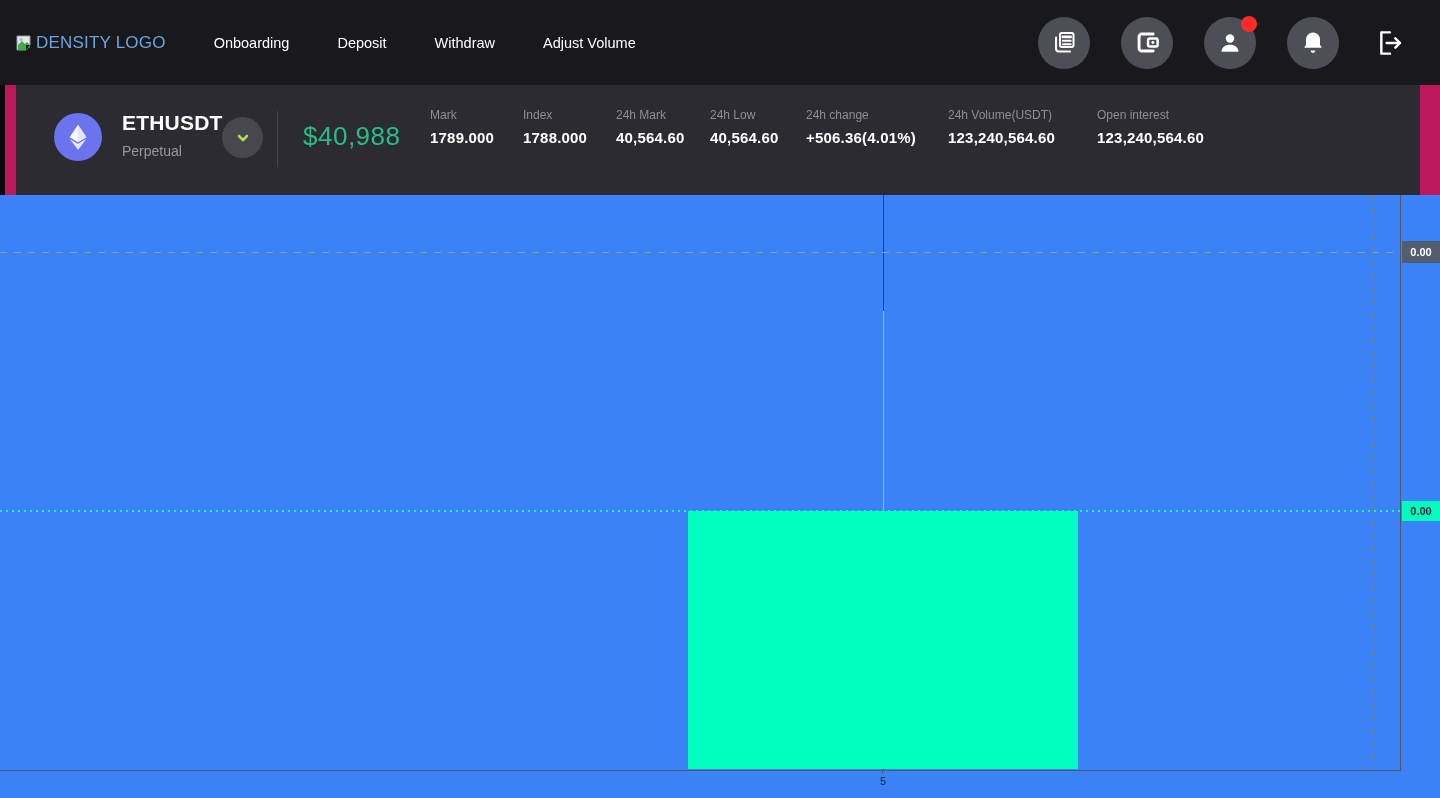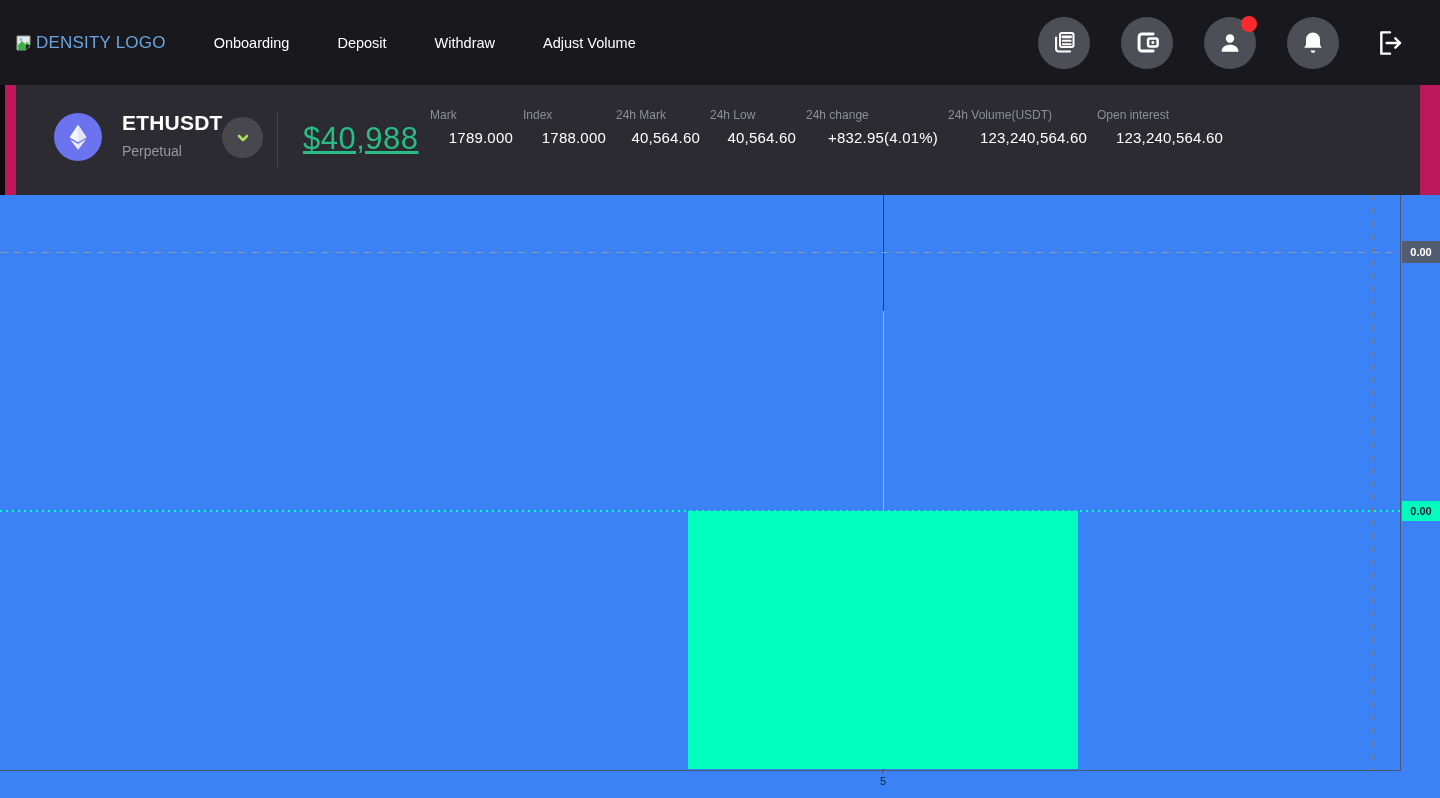--- a/index.html
+++ b/index.html
@@ -46,30 +46,30 @@
   }
   .symbol-block { position:absolute; left:106px; top:26px; }
   .symbol-name { color:#ffffff; font-size:21px; font-weight:700; letter-spacing:.2px; }
   .symbol-sub { color:#97979f; font-size:14px; margin-top:8px; }
   .chevron-btn {
     position:absolute; left:206px; top:32px; width:41px; height:41px;
     border-radius:50%; background:#47474d; border:none; cursor:pointer;
     display:flex; align-items:center; justify-content:center;
   }
   .tb-divider { position:absolute; left:261px; top:26px; width:1px; height:56px; background:#46464c; }
-  .last-price { position:absolute; left:287px; top:36px; font-size:31px; color:#2abc86; letter-spacing:.5px;text-decoration:underline; }
+  .last-price { position:absolute; left:287px; top:36px; font-size:26px; color:#2abc86; letter-spacing:.5px; }
 
   .stats { position:absolute; left:414px; top:19px; display:flex; }
   .stat { padding-right:10px; }
   .stat.c1 { width:93px; } .stat.c2 { width:93px; } .stat.c3 { width:94px; }
   .stat.c4 { width:96px; } .stat.c5 { width:142px; } .stat.c6 { width:149px; }
   .stat.c7 { width:192px; } .stat.c8 { width:130px; padding-right:4px; }
   .stat-label { font-size:12px; color:#8e8e97; line-height:22px; }
   .stat.c6 .stat-label { max-width:112px; }
-  .stat-value { font-size:15px; color:#ffffff; font-weight:400; line-height:23px; letter-spacing:.2px;text-align:right; }
+  .stat-value { font-size:15px; color:#ffffff; font-weight:700; line-height:23px; letter-spacing:.2px; }
 
   
   .chart { position:absolute; top:195px; left:0; width:1440px; height:603px; background:#3b82f6; }
   .gridline-v { position:absolute; left:883px; top:0; width:1px; height:575px; background:#343e59; }
   .dash-h {
     position:absolute; left:0; top:57px; width:1400px; height:1px;
     background:repeating-linear-gradient(90deg,#8e98af 0 7px, transparent 7px 14px);
   }
   .dash-v {
     position:absolute; left:1372px; top:0; width:1px; height:575px;
@@ -189,21 +189,21 @@
       <div class="stat c3">
         <div class="stat-label">24h Mark</div>
         <div class="stat-value">40,564.60</div>
       </div>
       <div class="stat c4">
         <div class="stat-label">24h Low</div>
         <div class="stat-value">40,564.60</div>
       </div>
       <div class="stat c5">
         <div class="stat-label">24h change</div>
-        <div class="stat-value">+832.95(4.01%)</div>
+        <div class="stat-value">+506.36(4.01%)</div>
       </div>
       <div class="stat c6">
         <div class="stat-label">24h Volume(USDT)</div>
         <div class="stat-value">123,240,564.60</div>
       </div>
       <div class="stat c8">
         <div class="stat-label">Open interest</div>
         <div class="stat-value">123,240,564.60</div>
       </div>
     </div>

